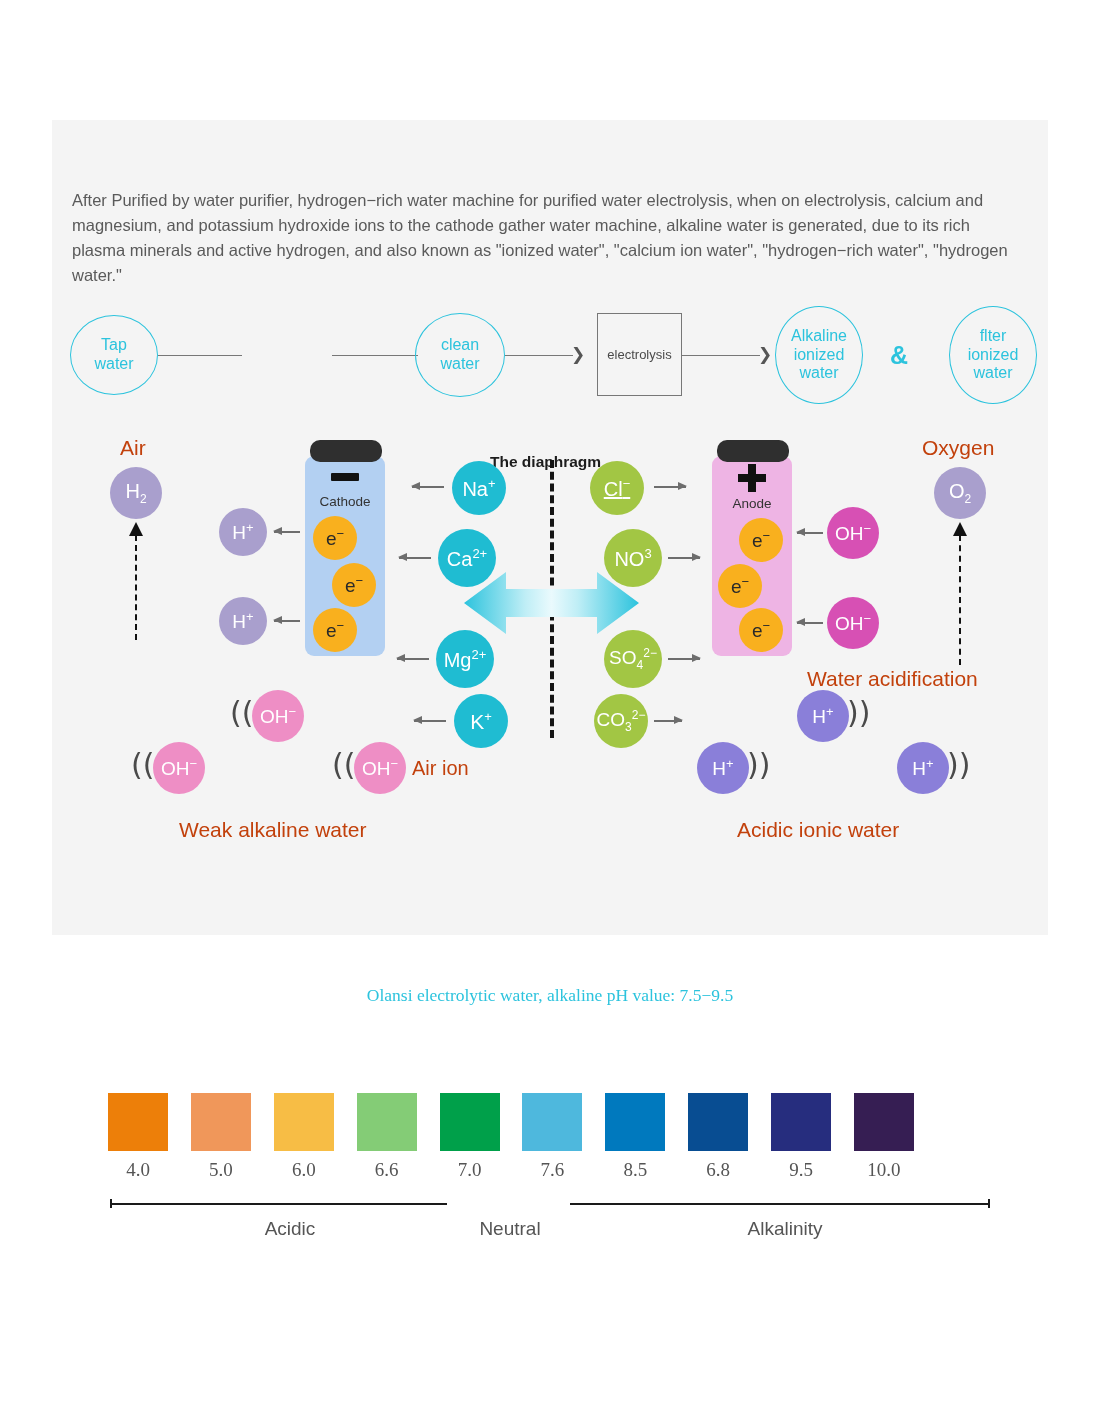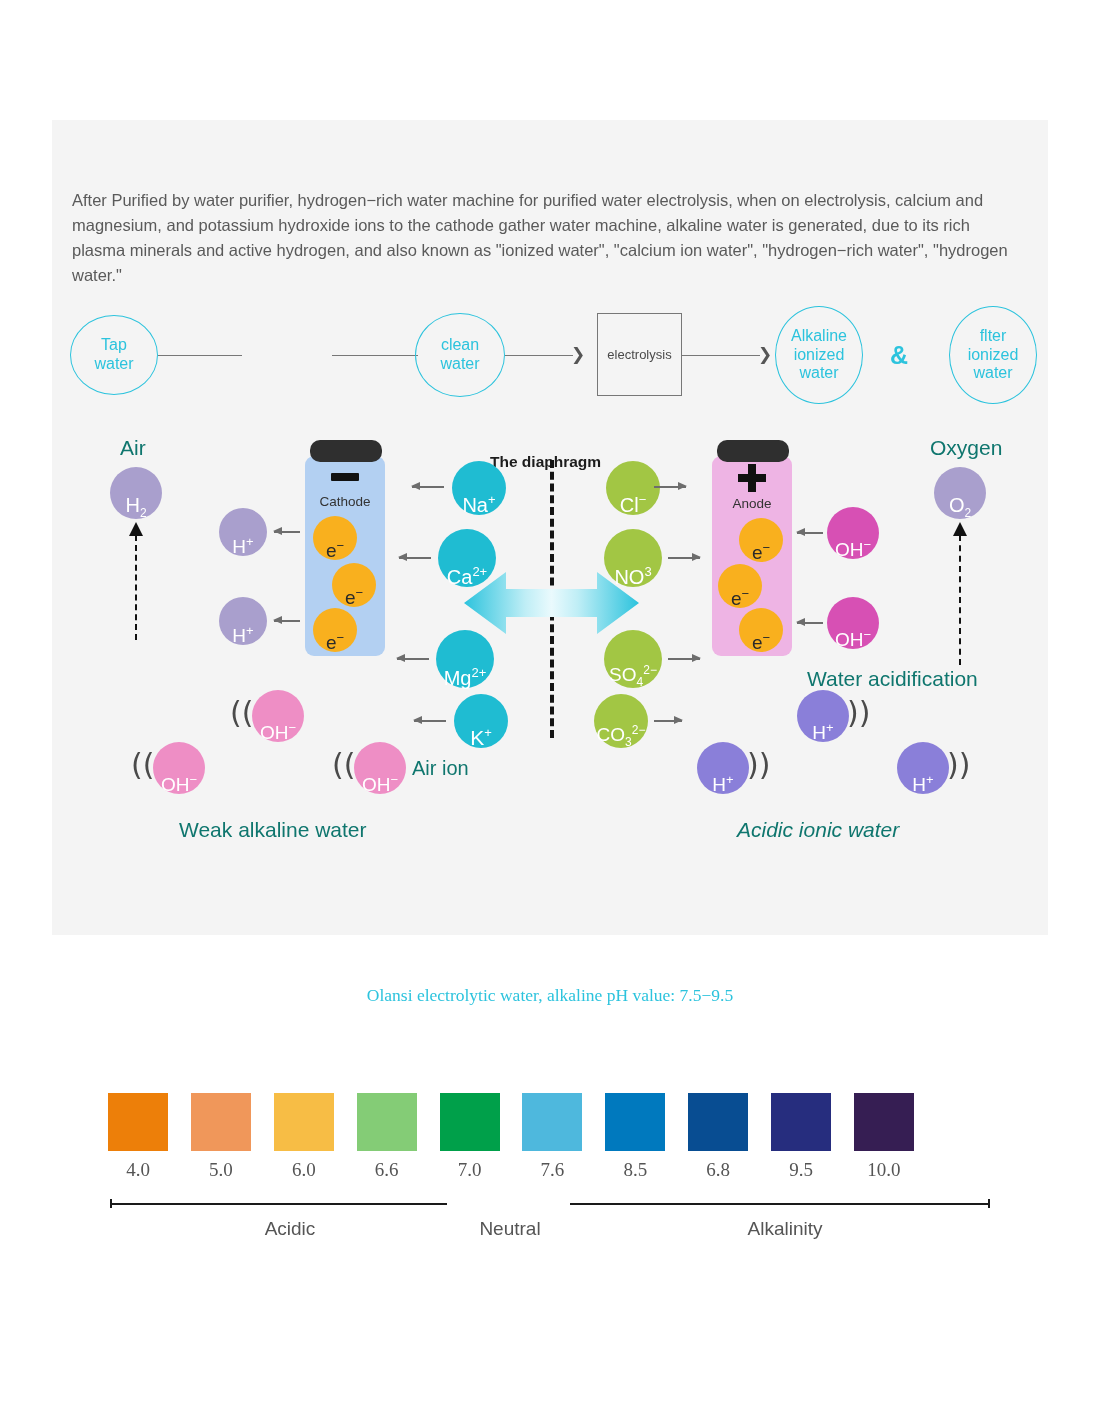--- a/index.html
+++ b/index.html
@@ -93,39 +93,39 @@
   #schematic-core {
     position: absolute;
     left: 0; top: 300px;
     width: 996px; height: 460px;
   }
 
   .bubble {
     position: absolute;
     border-radius: 50%;
     display: flex;
-    align-items: flex-end;
+    align-items: center;
     justify-content: center;
     color: #ffffff;
     text-align: center;
     line-height: 1;
   }
   .bub-purple  { background: #a99fcd; }
   .bub-hplus   { background: #8a7fd9; }
   .bub-teal    { background: #1fbcd2; }
   .bub-green   { background: #a2c council; }
   .bub-green   { background: #a2c644; }
   .bub-magenta { background: #d martha; }
   .bub-magenta { background: #d750b4; }
   .bub-pink    { background: #ee8ec5; }
   .bub-orange  { background: #f9b01e; color: #2a2a2a; }
 
   .plain-label {
     position: absolute;
-    color: #0f766e;
+    color: #c2410c;
     white-space: nowrap;
   }
 
   
   .electrode {
     position: absolute;
     border-radius: 9px;
   }
   #cathode-body { background: #b3d0f2; }
   #anode-body   { background: #eeb4e4; }
@@ -396,21 +396,21 @@
     <div class="bubble bub-teal" style="left:384px; top:210px; width:58px; height:58px; font-size:20px;">
       <span><span>Mg</span><sup style="font-size:13px;">2+</sup></span>
     </div>
     <div class="g-arrow left" style="left:345px; top:238px; width:32px;"></div>
 
     <div class="bubble bub-teal" style="left:402px; top:274px; width:54px; height:54px; font-size:21px;">
       <span><span>K</span><sup style="font-size:13px;">+</sup></span>
     </div>
     <div class="g-arrow left" style="left:362px; top:300px; width:32px;"></div>
 
-    <div class="plain-label" style="left:870px; top:16px; font-size:21px;margin-left:8px;">Oxygen</div>
+    <div class="plain-label" style="left:870px; top:16px; font-size:21px;">Oxygen</div>
 
     <div class="bubble bub-purple" style="left:882px; top:47px; width:52px; height:52px; font-size:20px;">
       <span><span>O</span><sub style="font-size:12px;">2</sub></span>
     </div>
     <div class="gas-arrow" style="left:907px; top:115px; height:130px;"></div>
 
     <div class="electrode" id="anode-body" style="left:660px; top:36px; width:80px; height:200px;">
       <div class="sign-plus-v" style="left:36px; top:8px; width:8px; height:28px;"></div>
       <div class="sign-plus-h" style="left:26px; top:18px; width:28px; height:8px;"></div>
       <div class="electrode-name" style="top:40px;">Anode</div>
@@ -429,21 +429,21 @@
     <div class="bubble bub-magenta" style="left:775px; top:87px; width:52px; height:52px; font-size:19px;">
       <span><span>OH</span><sup style="font-size:13px;">−</sup></span>
     </div>
     <div class="g-arrow left" style="left:745px; top:112px; width:26px;"></div>
 
     <div class="bubble bub-magenta" style="left:775px; top:177px; width:52px; height:52px; font-size:19px;">
       <span><span>OH</span><sup style="font-size:13px;">−</sup></span>
     </div>
     <div class="g-arrow left" style="left:745px; top:202px; width:26px;"></div>
 
-    <div class="bubble bub-green" style="left:554px; top:41px; width:54px; height:54px; font-size:20px;">
+    <div class="bubble bub-green" style="left:538px; top:41px; width:54px; height:54px; font-size:20px;text-decoration:underline;">
       <span><span>Cl</span><sup style="font-size:13px;">−</sup></span>
     </div>
     <div class="g-arrow right" style="left:602px; top:66px; width:32px;"></div>
 
     <div class="bubble bub-green" style="left:552px; top:109px; width:58px; height:58px; font-size:20px;">
       <span><span>NO</span><sup style="font-size:13px;">3</sup></span>
     </div>
     <div class="g-arrow right" style="left:616px; top:137px; width:32px;"></div>
 
     <div class="bubble bub-green" style="left:552px; top:210px; width:58px; height:58px; font-size:19px;">
@@ -483,21 +483,21 @@
       <span><span>H</span><sup style="font-size:13px;">+</sup></span>
     </div>
     <div class="wave-arcs" style="left:695px; top:330px;">))</div>
 
     <div class="bubble bub-hplus" style="left:845px; top:322px; width:52px; height:52px; font-size:19px;">
       <span><span>H</span><sup style="font-size:13px;">+</sup></span>
     </div>
     <div class="wave-arcs" style="left:895px; top:330px;">))</div>
 
     <div class="plain-label" style="left:127px; top:398px; font-size:21px;">Weak alkaline water</div>
-    <div class="plain-label" style="left:685px; top:398px; font-size:21px;font-style:italic;">Acidic ionic water</div>
+    <div class="plain-label" style="left:685px; top:398px; font-size:21px;">Acidic ionic water</div>
   </div>
 
 </div>
 
 <div id="ph-section">
   <div id="ph-caption">Olansi electrolytic water, alkaline pH value: 7.5−9.5</div>
   <div id="ph-swatch-row">
       <div class="ph-cell">
         <div class="ph-swatch" style="background: rgb(237, 127, 9);"></div>
         <div class="ph-value">4.0</div>

